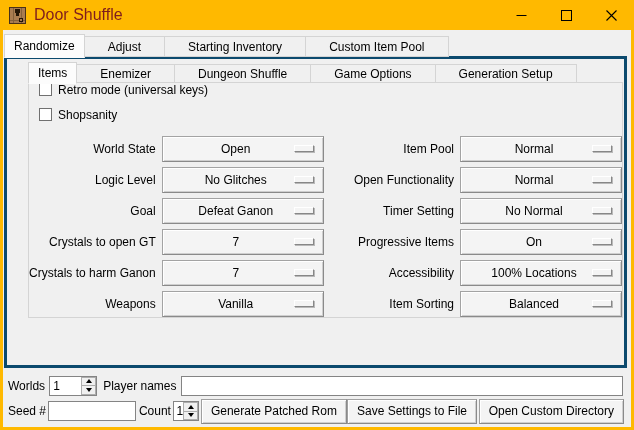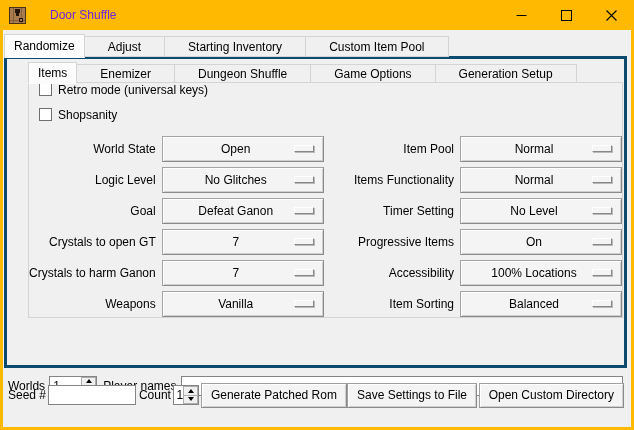--- a/index.html
+++ b/index.html
@@ -12,21 +12,21 @@
     background: #FFB900;
     overflow: hidden;
   }
 
   
   .titlebar {
     position: absolute; top: 0; left: 0; right: 0; height: 30px;
     display: flex; align-items: center;
   }
   .app-icon { margin-left: 9px; width: 17px; height: 17px; display: inline-block; }
-  .title-text { margin-left: 24px; font-size: 12px; color: #6d28d9; }
+  .title-text { margin-left: 8px; font-size: 16px; color: #7f1d1d; }
   .caption-buttons { margin-left: auto; display: flex; height: 30px; }
   .cap-btn {
     width: 45px; height: 30px;
     display: flex; align-items: center; justify-content: center;
   }
 
   
   .body {
     position: absolute; left: 3px; right: 3px; top: 30px; bottom: 3px;
     background: #f0f0f0;
@@ -104,21 +104,21 @@
     width: 20px; height: 7px;
     background: #f4f4f4;
     border: 1px solid;
     border-color: #ffffff #878787 #878787 #ffffff;
     box-shadow: 1px 1px 0 #b9b9b9;
   }
 
   
   .bottom-row { position: absolute; left: 5px; right: 7px; display: flex; align-items: center; }
   .row-worlds { top: 345px; height: 21px; }
-  .row-seed   { top: 352px; height: 26px; }
+  .row-seed   { top: 368px; height: 26px; }
   .lbl { white-space: nowrap; }
   .entry {
     background: #fff;
     border: 1px solid #848484;
     height: 20px;
     font-family: "Liberation Sans", sans-serif;
     font-size: 12px;
     padding: 0 3px;
     outline: none;
   }
@@ -279,31 +279,31 @@
 
             <div class="opt-row">
               <span class="opt-label">Item Pool</span>
               <div class="optbtn">
                 <span class="opt-value">Normal</span>
                 <span class="handle"></span>
               </div>
             </div>
 
             <div class="opt-row">
-              <span class="opt-label">Items Functionality</span>
+              <span class="opt-label">Open Functionality</span>
               <div class="optbtn">
                 <span class="opt-value">Normal</span>
                 <span class="handle"></span>
               </div>
             </div>
 
             <div class="opt-row">
               <span class="opt-label">Timer Setting</span>
               <div class="optbtn">
-                <span class="opt-value">No Level</span>
+                <span class="opt-value">No Normal</span>
                 <span class="handle"></span>
               </div>
             </div>
 
             <div class="opt-row">
               <span class="opt-label">Progressive Items</span>
               <div class="optbtn">
                 <span class="opt-value">On</span>
                 <span class="handle"></span>
               </div>

